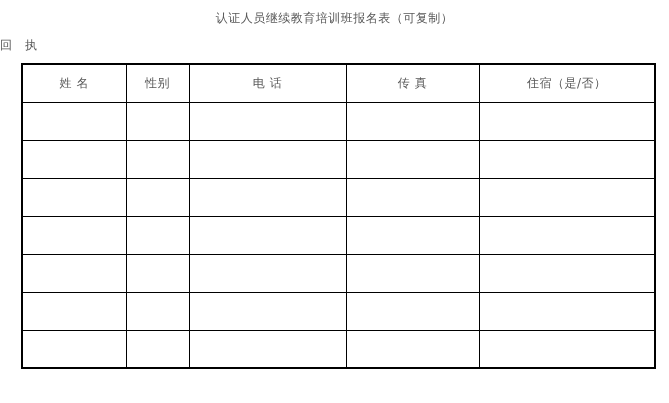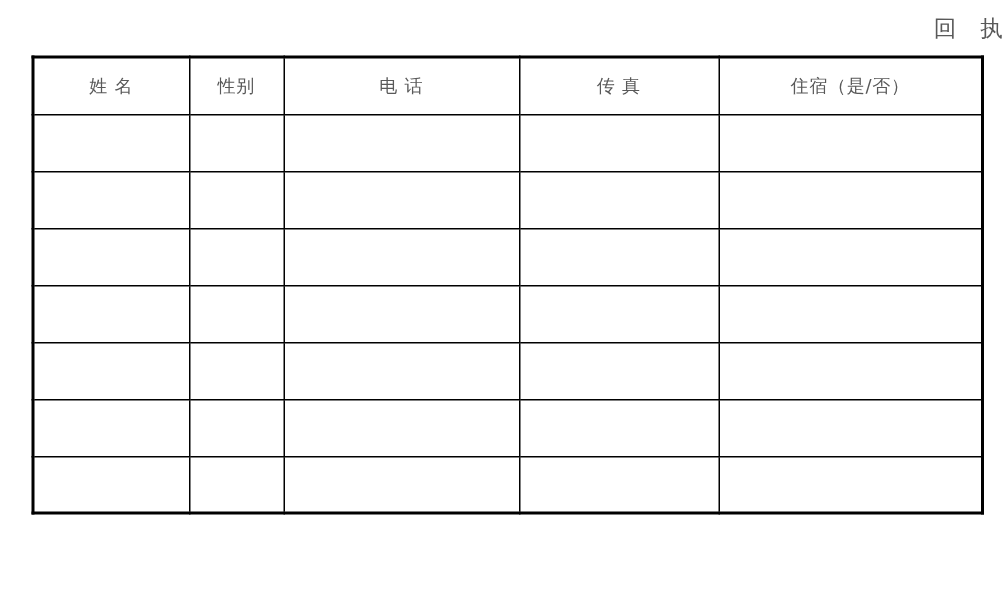--- a/index.html
+++ b/index.html
@@ -23,22 +23,22 @@
     margin: 10px 0 0 0;
     text-align: center;
     font-size: 12px;
     font-weight: normal;
     color: var(--text);
     line-height: 16px;
     letter-spacing: 0.5px;
   }
   .doc-subtitle {
     margin: 11px 0 0 0;
-    text-align: right;
-    font-size: 15px;
+    text-align: left;
+    font-size: 12px;
     font-weight: normal;
     color: var(--text);
     line-height: 16px;
     letter-spacing: 0.5px;
   }
   table.reg-table {
     border-collapse: collapse;
     table-layout: fixed;
     margin: 10px 0 16px 21px;
     width: 633px;
@@ -61,20 +61,21 @@
     text-align: center;
     vertical-align: middle;
     letter-spacing: 0.5px;
   }
 </style>
 </head>
 <body>
 
 <div class="page">
 
+  <h1 class="doc-title">认证人员继续教育培训班报名表（可复制）</h1>
 
   <h2 class="doc-subtitle">回　执</h2>
 
   <table class="reg-table">
     <colgroup>
       <col class="c1">
         <col class="c2">
         <col class="c3">
         <col class="c4">
         <col class="c5">

